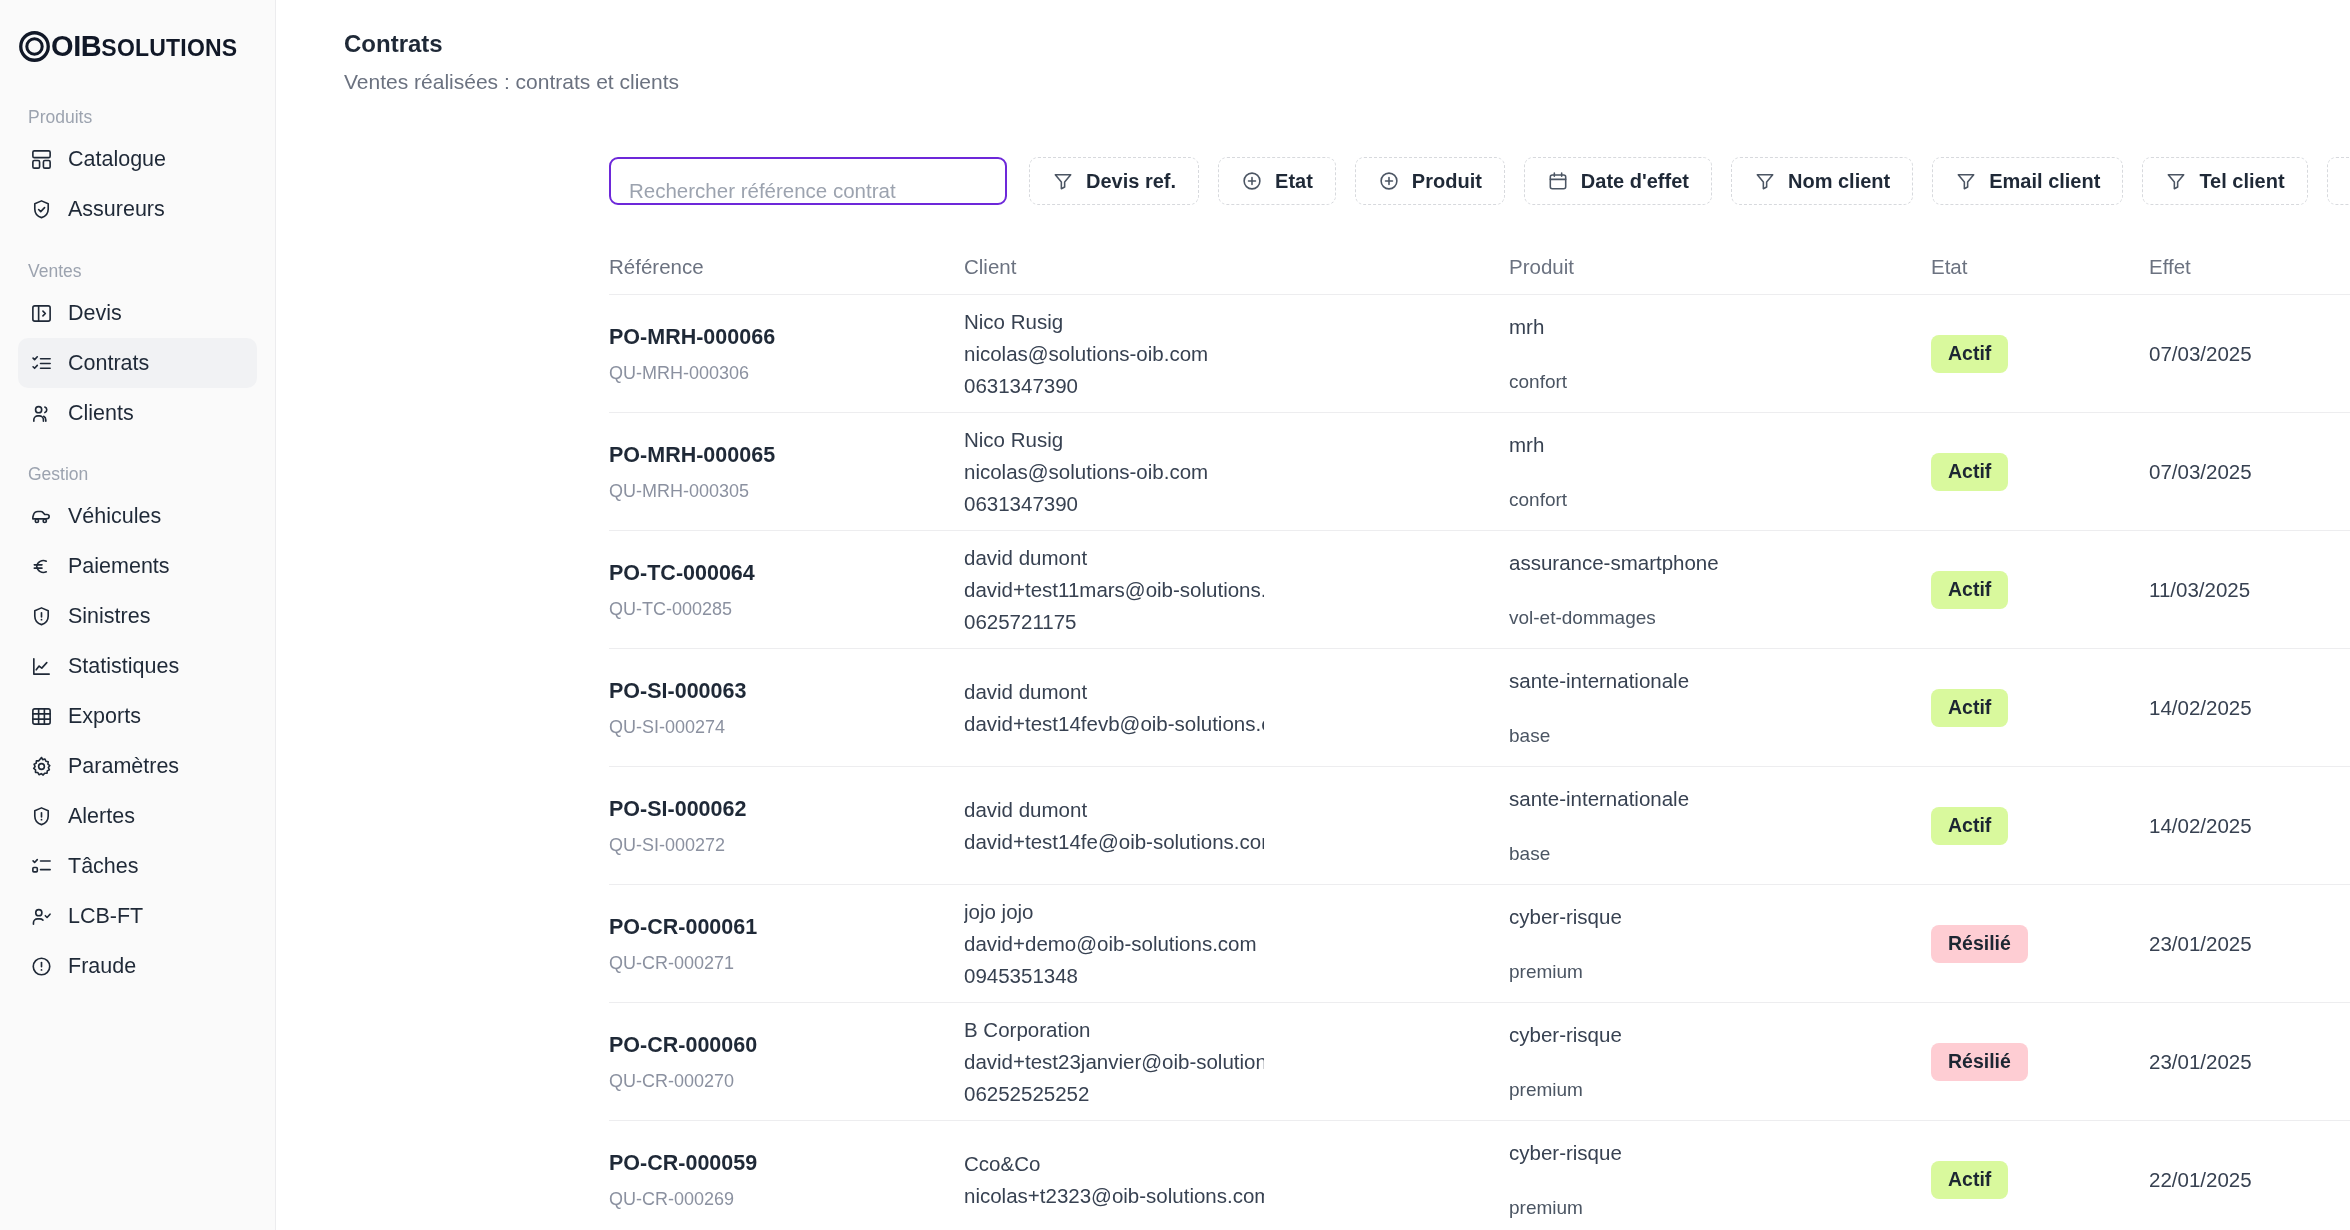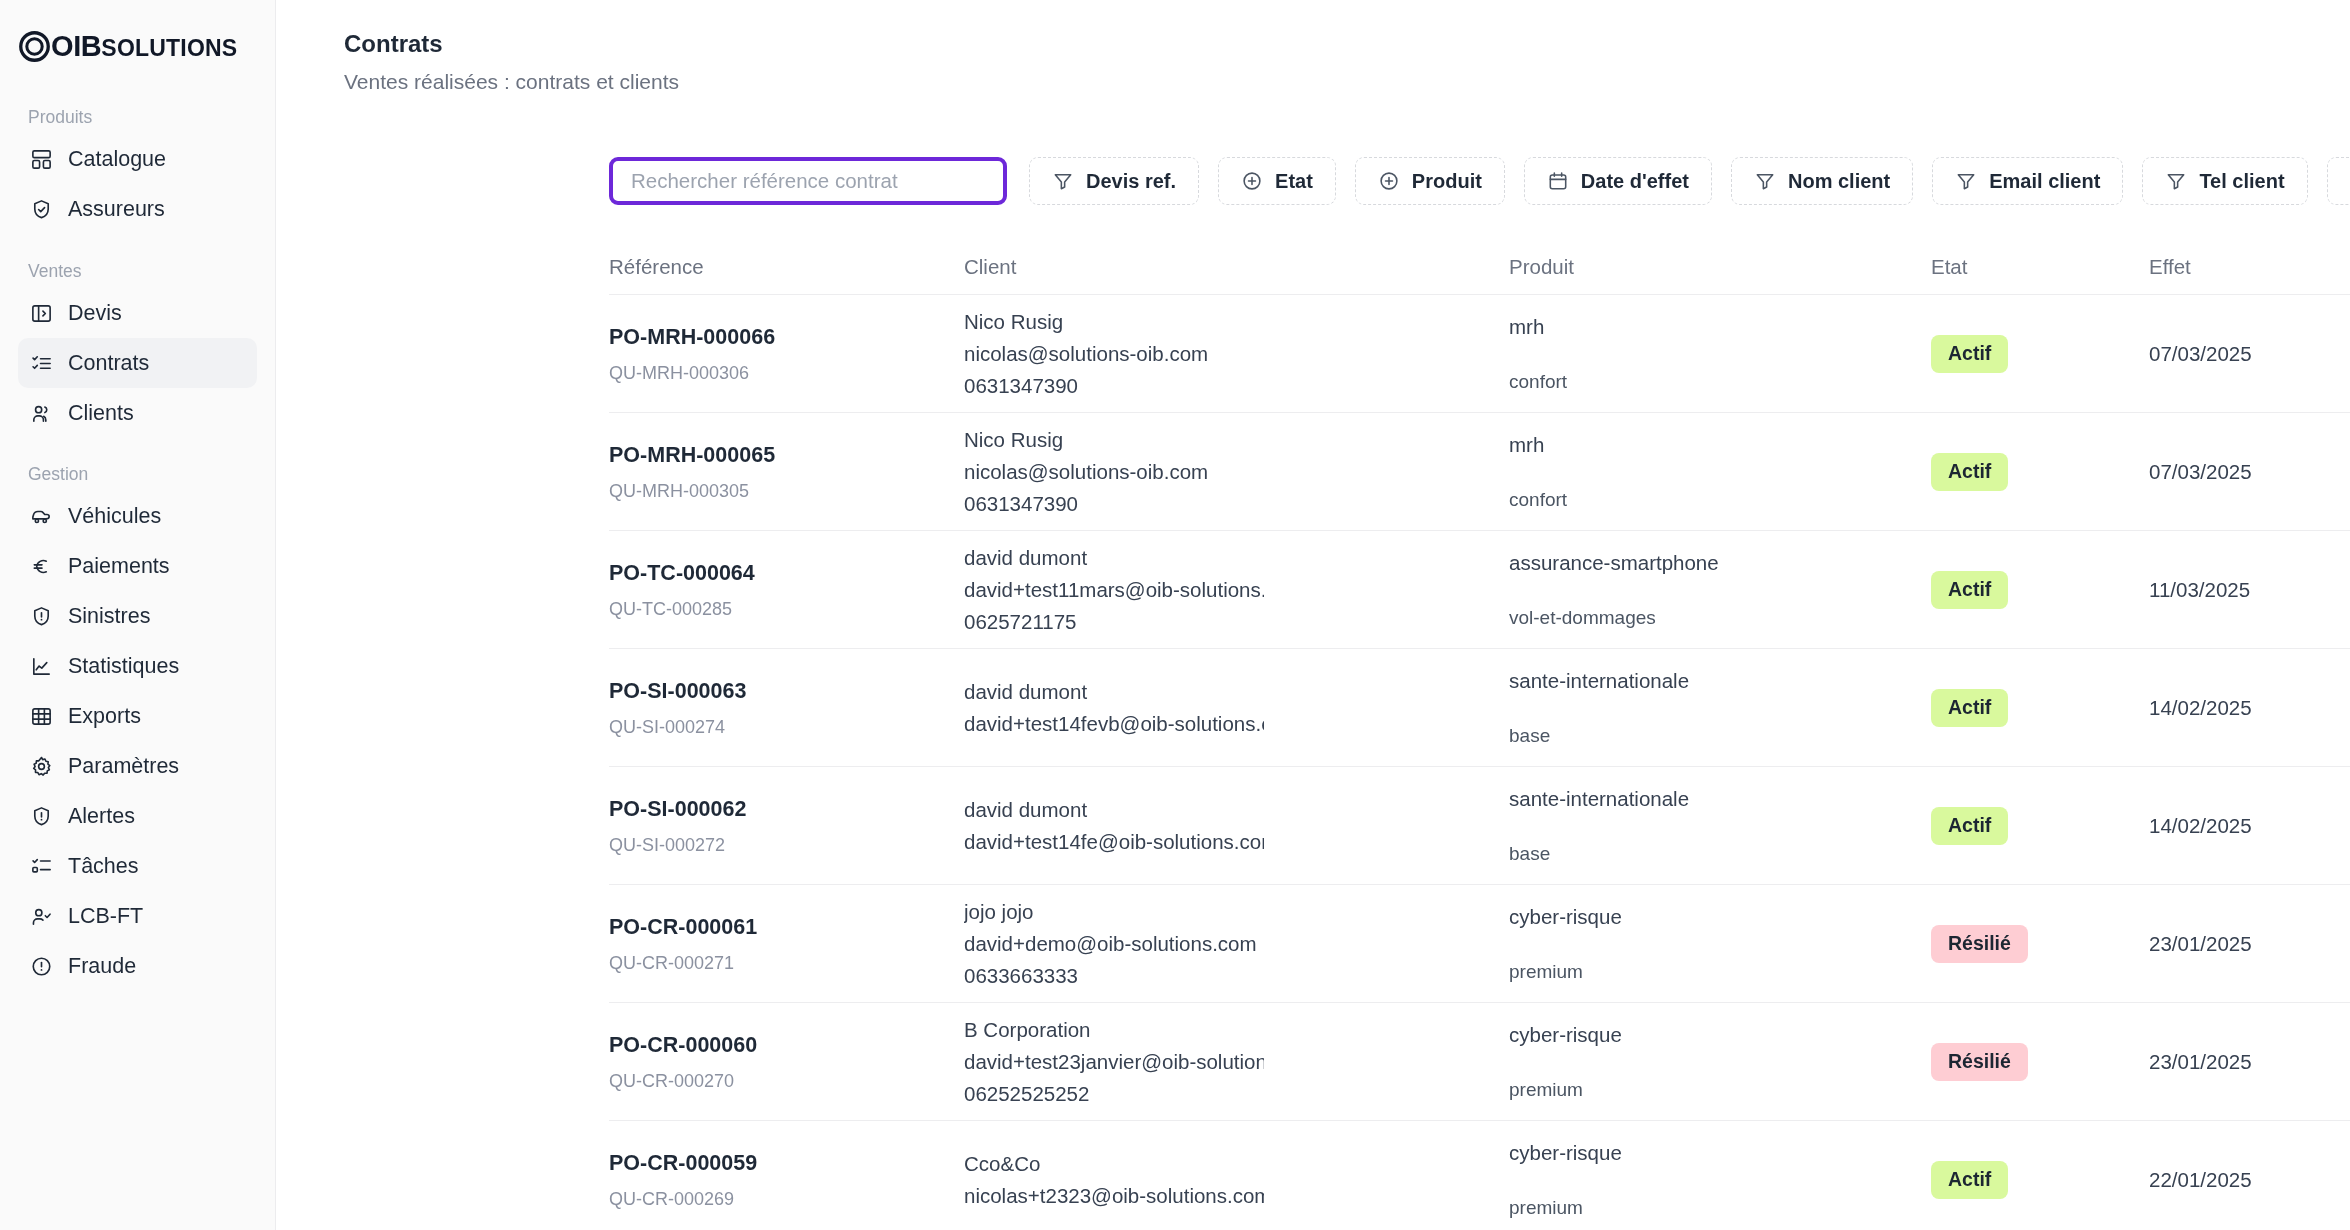--- a/index.html
+++ b/index.html
@@ -51,23 +51,23 @@
   .page-title { font-size: 24px; font-weight: 700; color: #1f2937; line-height: 1.3; }
   .page-sub { font-size: 21px; color: #6b7280; margin-top: 9px; line-height: 1.3; }
 
   
   .toolbar {
     display: flex; align-items: center; gap: 0px;
     padding-left: 333px; margin-top: 62px;
   }
   .search-box {
     width: 398px; height: 48px;
-    border: 4px solid #6d28d9; border-radius: 9px;
+    border: 2px solid #6d28d9; border-radius: 9px;
     background: #fff;
-    display: flex; align-items: center; padding: 0 18px;
+    display: flex; align-items: flex-end; padding: 0 18px;
     margin-right: 22px;
   }
   .search-box input {
     border: 0; outline: 0; width: 100%;
     font-family: "Liberation Sans", sans-serif;
     font-size: 20.5px; color: #374151; background: transparent;
   }
   .search-box input::placeholder { color: #9ca3af; }
   .chip {
     height: 48px; display: inline-flex; align-items: center; gap: 12px;
@@ -506,21 +506,21 @@
      </div>
           <div class="trow">
             <div class="c-ref">
        <div class="ref-main">PO-CR-000061</div>
        <div class="ref-sub">QU-CR-000271</div>
      </div>
      <div class="c-cli">
        <div class="cli">
          <div class="cli-line cli-name">jojo jojo</div>
          <div class="cli-line cli-mail">david+demo@oib-solutions.com</div>
-         <div class="cli-line cli-tel">0633663333</div>
+         <div class="cli-line cli-tel">0945351348</div>
        </div>
      </div>
      <div class="c-prod">
        <div class="prod-main">cyber-risque</div>
        <div class="prod-sub">premium</div>
      </div>
      <div class="c-etat">
        <span class="badge resilie">Résilié</span>
      </div>
      <div class="c-eff">

